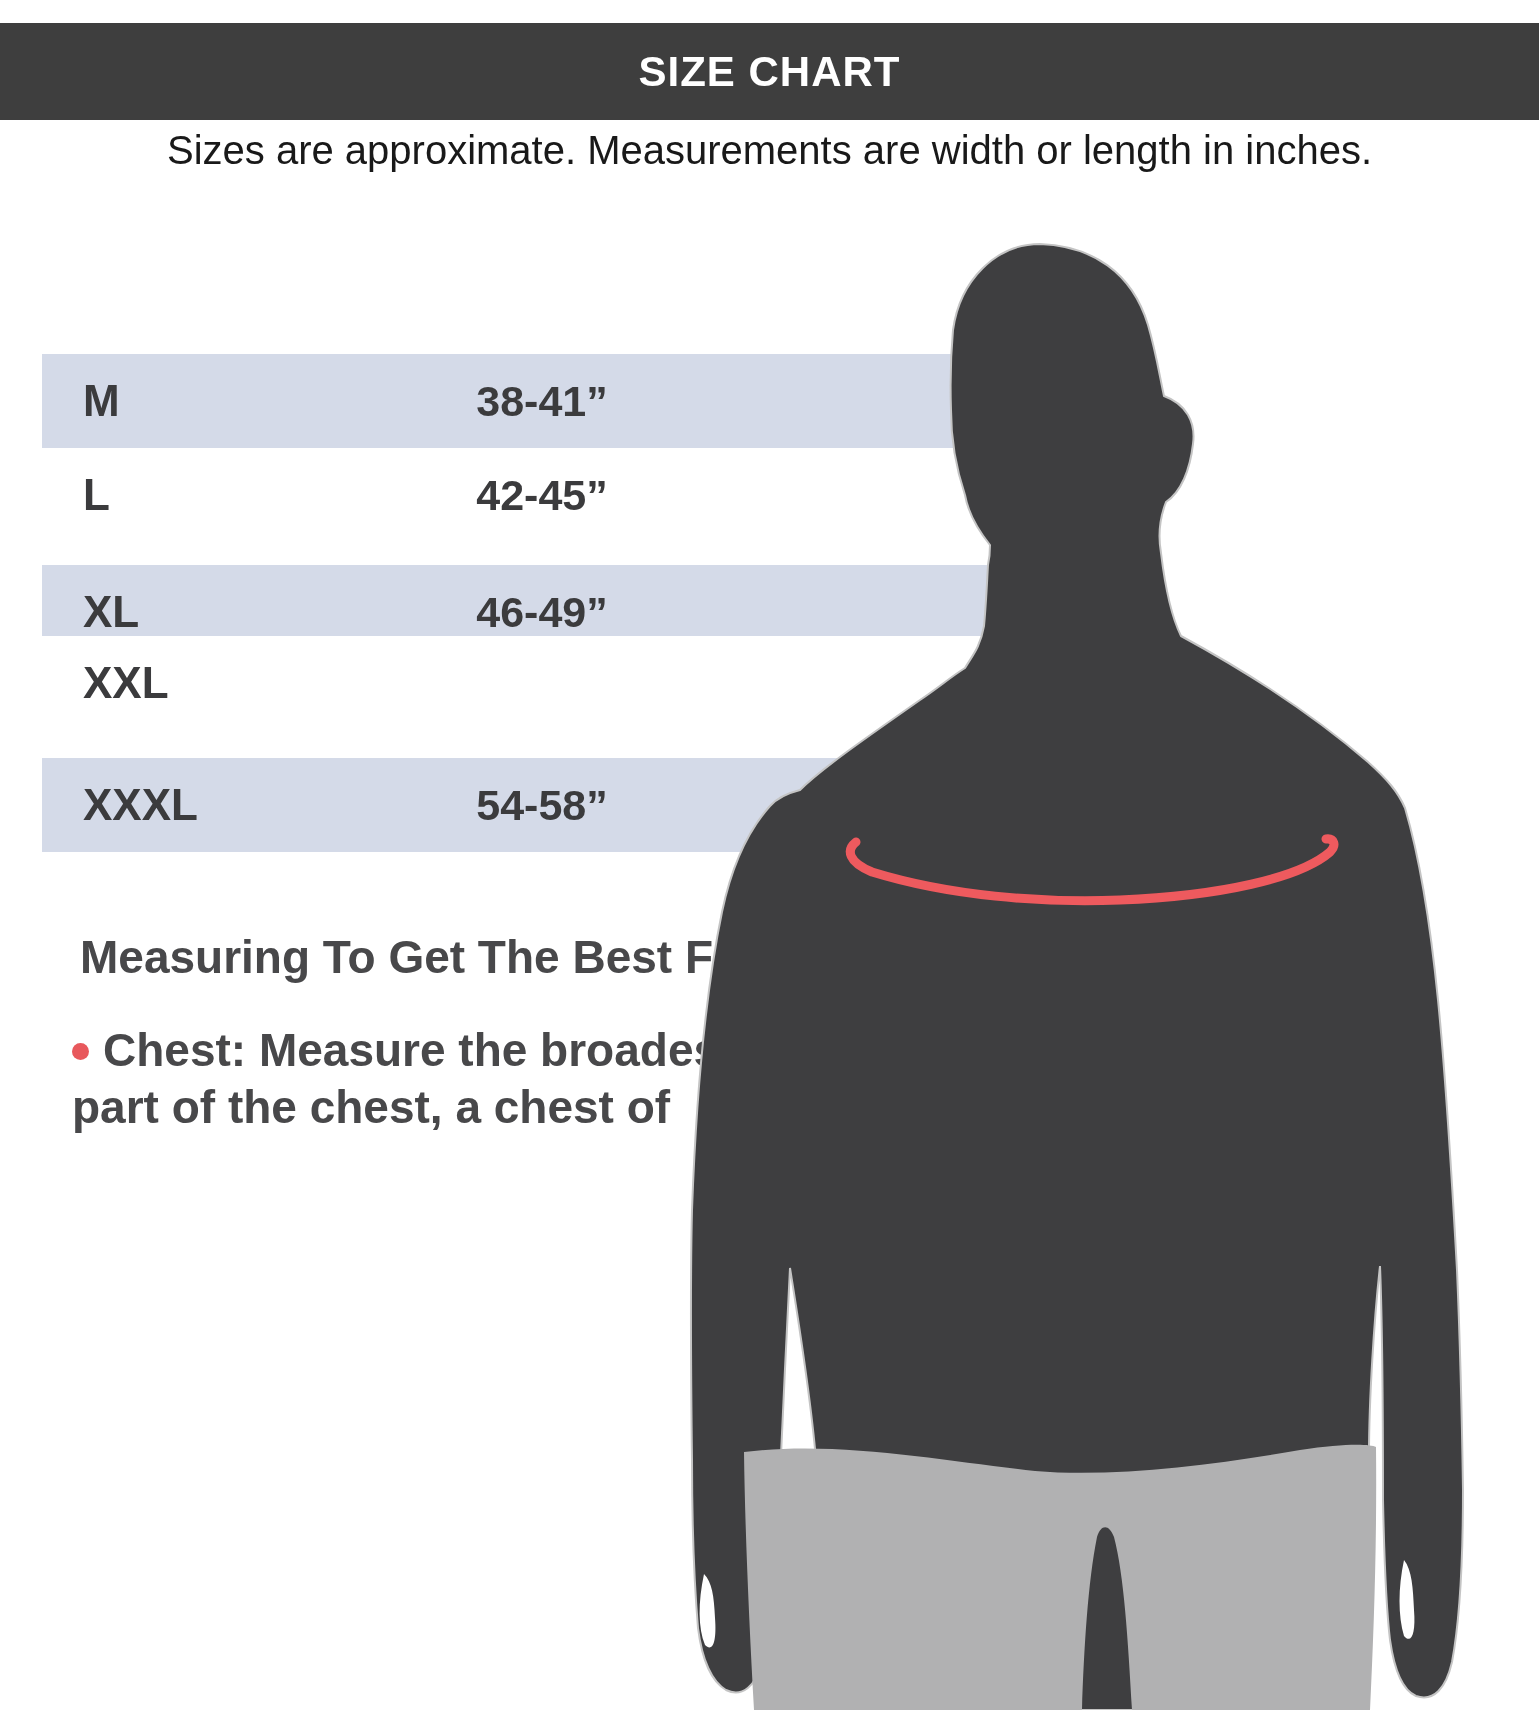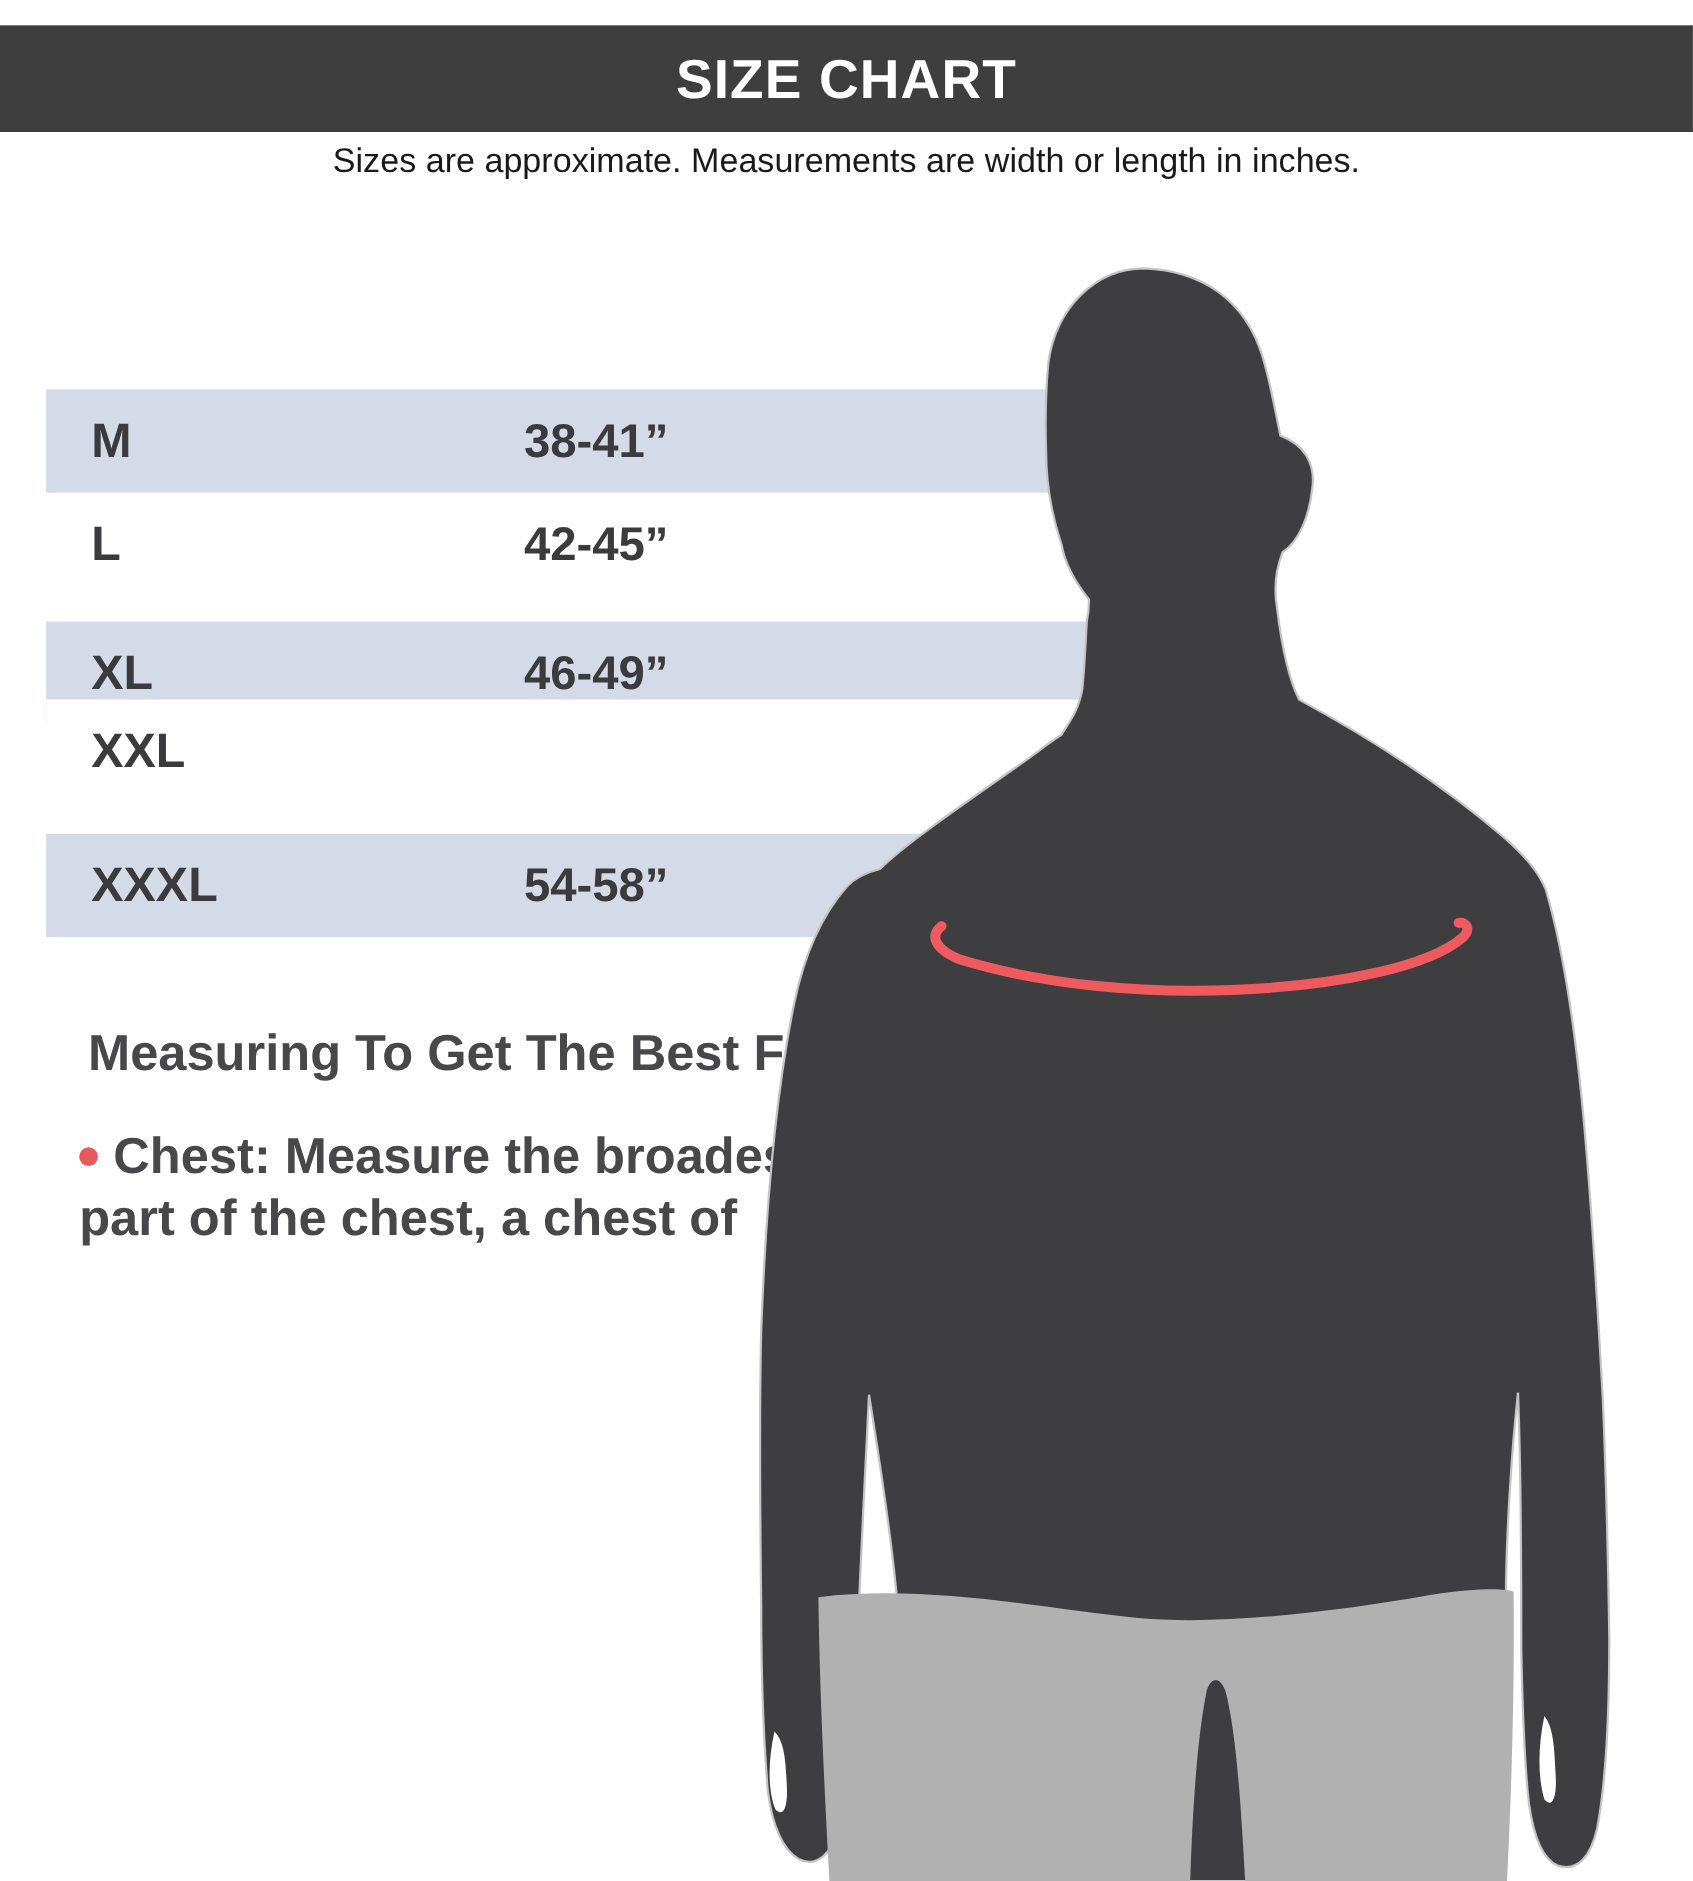--- a/index.html
+++ b/index.html
@@ -5,24 +5,24 @@
   html,body{margin:0;padding:0;background:#ffffff;}
   #canvas{
     position:relative;width:1539px;height:1710px;overflow:hidden;
     background:#ffffff;font-family:"Liberation Sans","DejaVu Sans",sans-serif;
   }
   
   .banner{
     position:absolute;left:0;top:23px;width:1539px;height:97px;
     background:#3e3e3e;display:flex;align-items:center;justify-content:center;
   }
-  .banner-title{color:#ffffff;font-weight:bold;font-size:50px;letter-spacing:1px;}
+  .banner-title{color:#ffffff;font-weight:bold;font-size:42px;letter-spacing:1px;}
   .subtitle{
     position:absolute;left:0;top:128px;width:1539px;text-align:center;
-    color:#191919;font-size:31px;font-weight:normal;
+    color:#191919;font-size:40px;font-weight:normal;
   }
   
   .thead{
     position:absolute;left:30px;top:201px;width:1482px;height:106px;
     background:#3e3e40;display:flex;align-items:center;
   }
   .th-size{color:#ffffff;font-weight:bold;font-size:30px;letter-spacing:.5px;padding-left:27px;}
   .th-chest{
     position:absolute;left:300px;width:400px;text-align:center;
     color:#ee5a5e;font-weight:bold;font-size:30px;letter-spacing:.5px;

